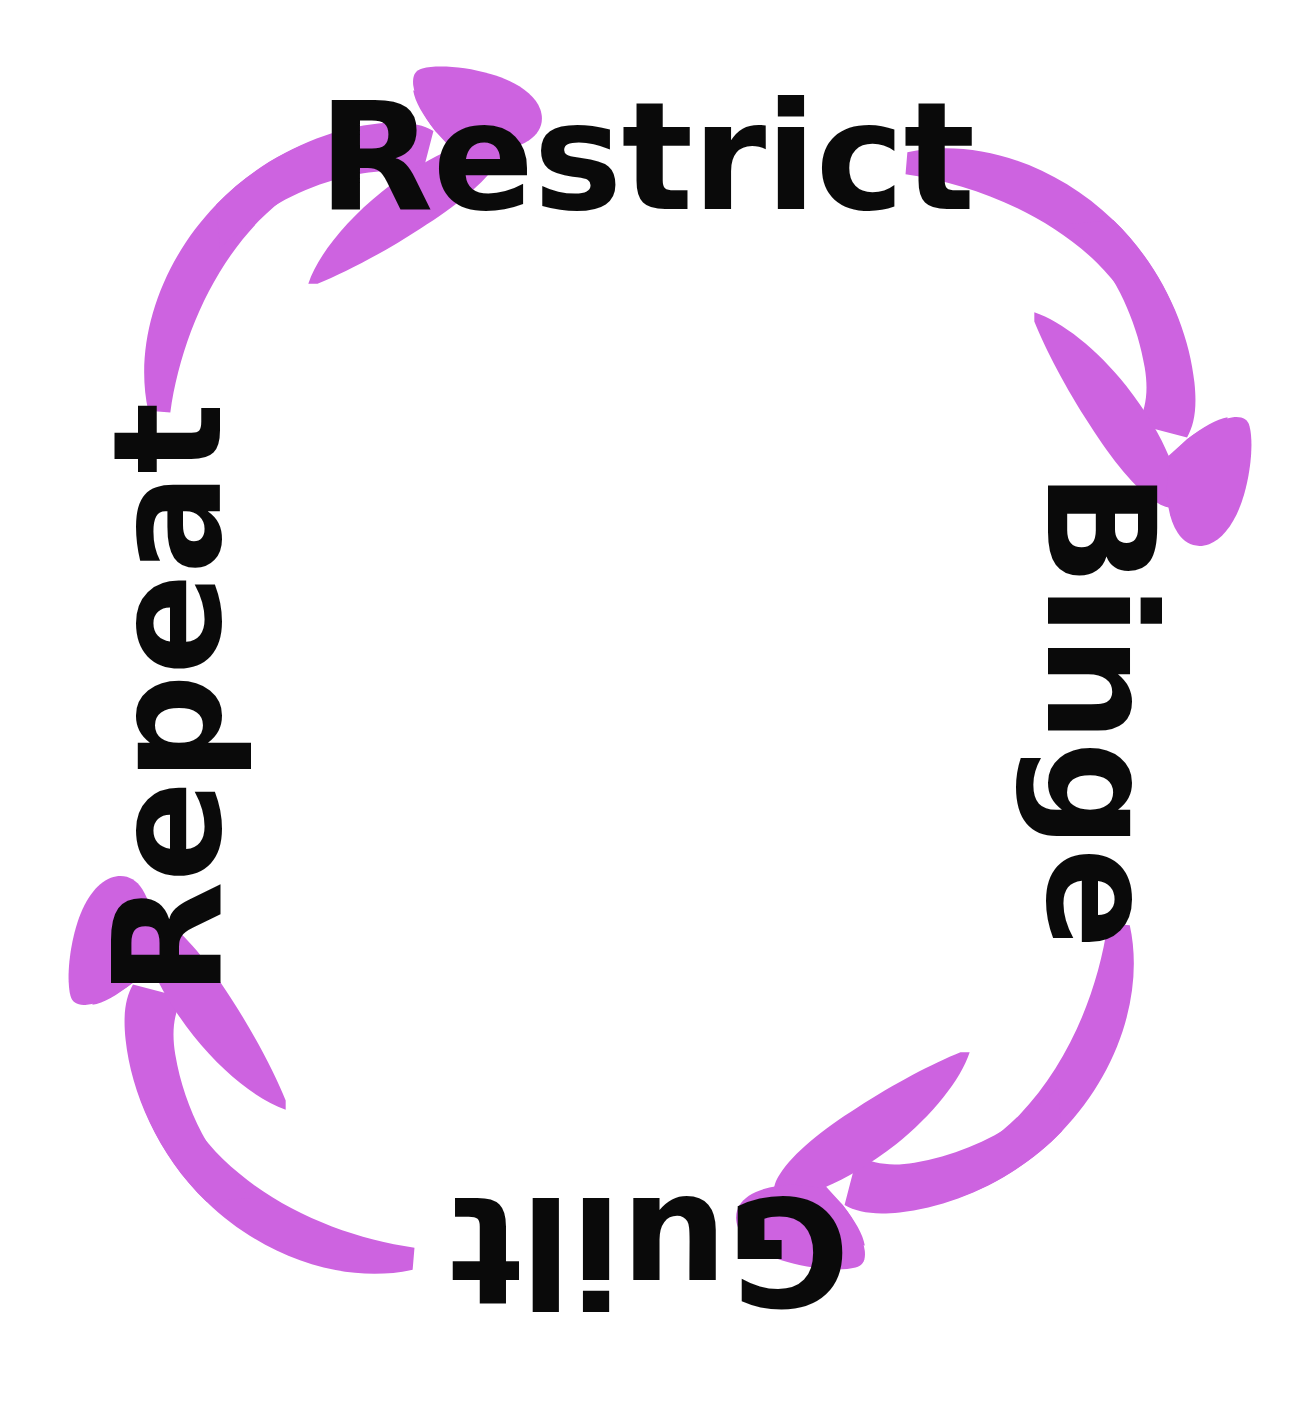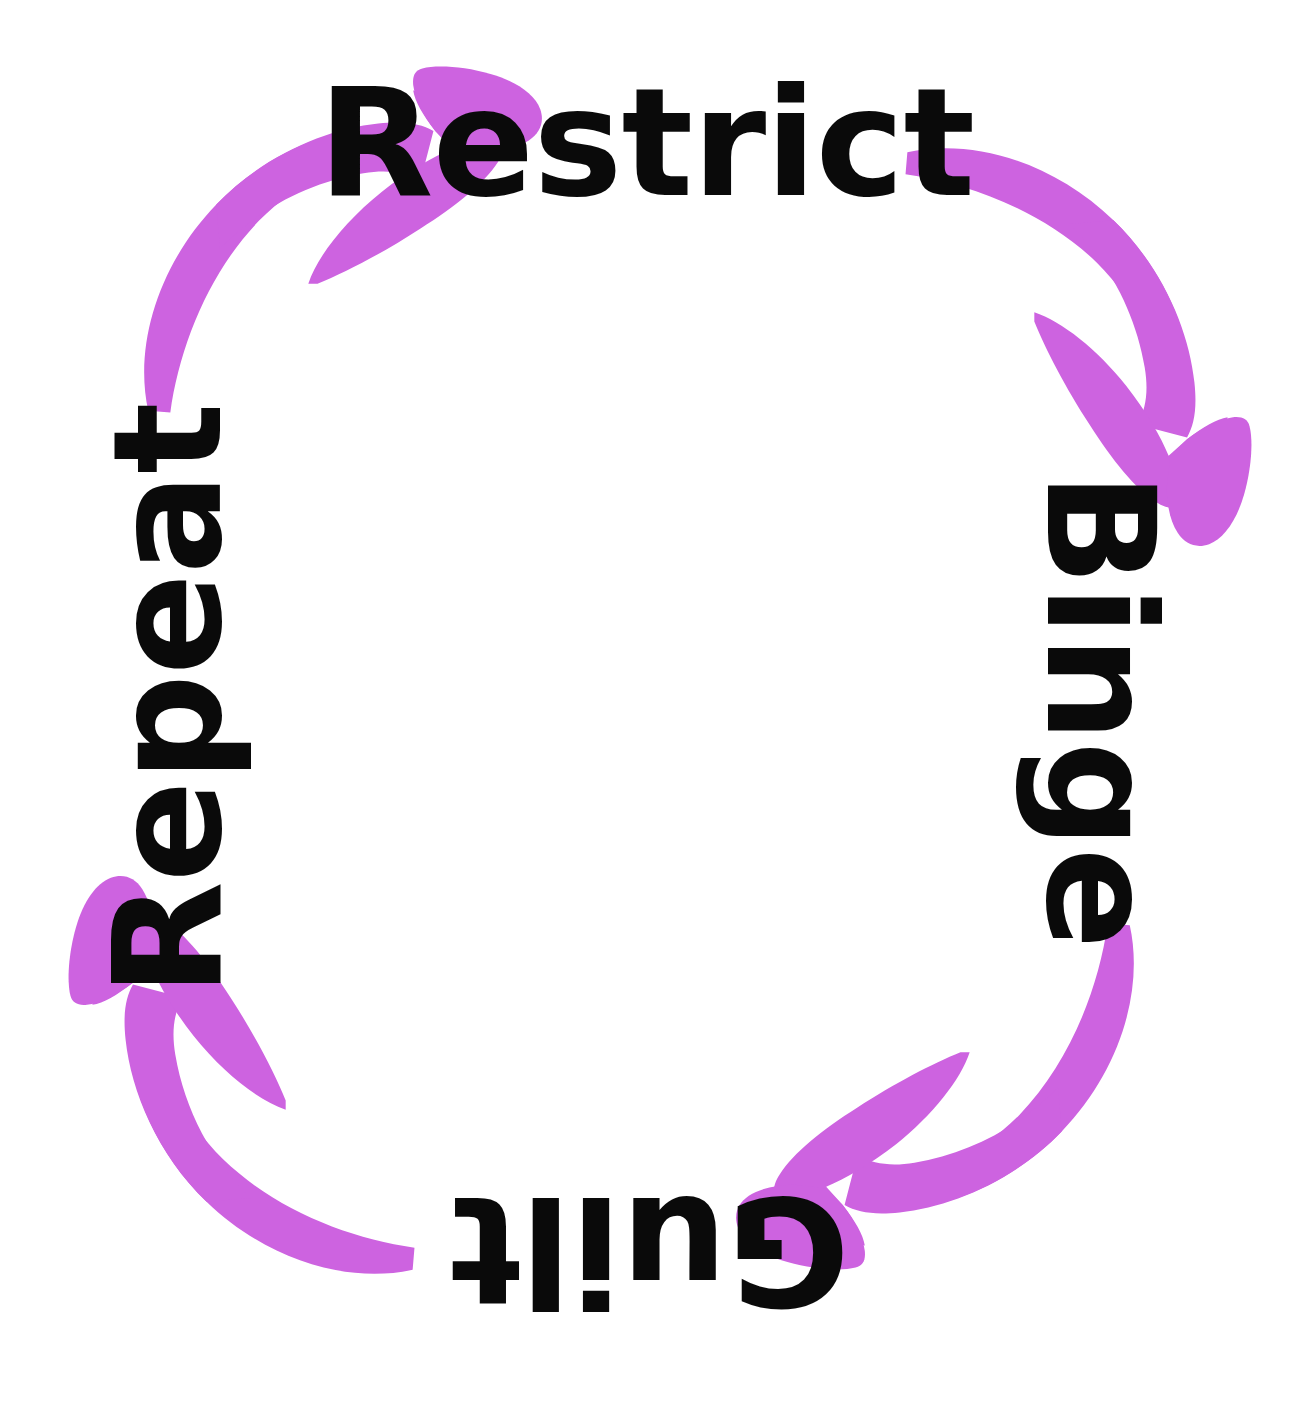--- a/index.html
+++ b/index.html
@@ -35,21 +35,21 @@
     font-size: 150px;
     line-height: 1.0;
     letter-spacing: -1px;
     white-space: nowrap;
     transform-origin: 50% 50%;
     -webkit-font-smoothing: antialiased;
   }
   
   #label-restrict {
     left: 318px;
-    top: 68px;
+    top: 82px;
   }
   
   #label-binge {
     left: 1100px;
     top: 710px;
     transform: translate(-50%, -50%) rotate(90deg);
   }
   
   #label-guilt {
     left: 650px;

